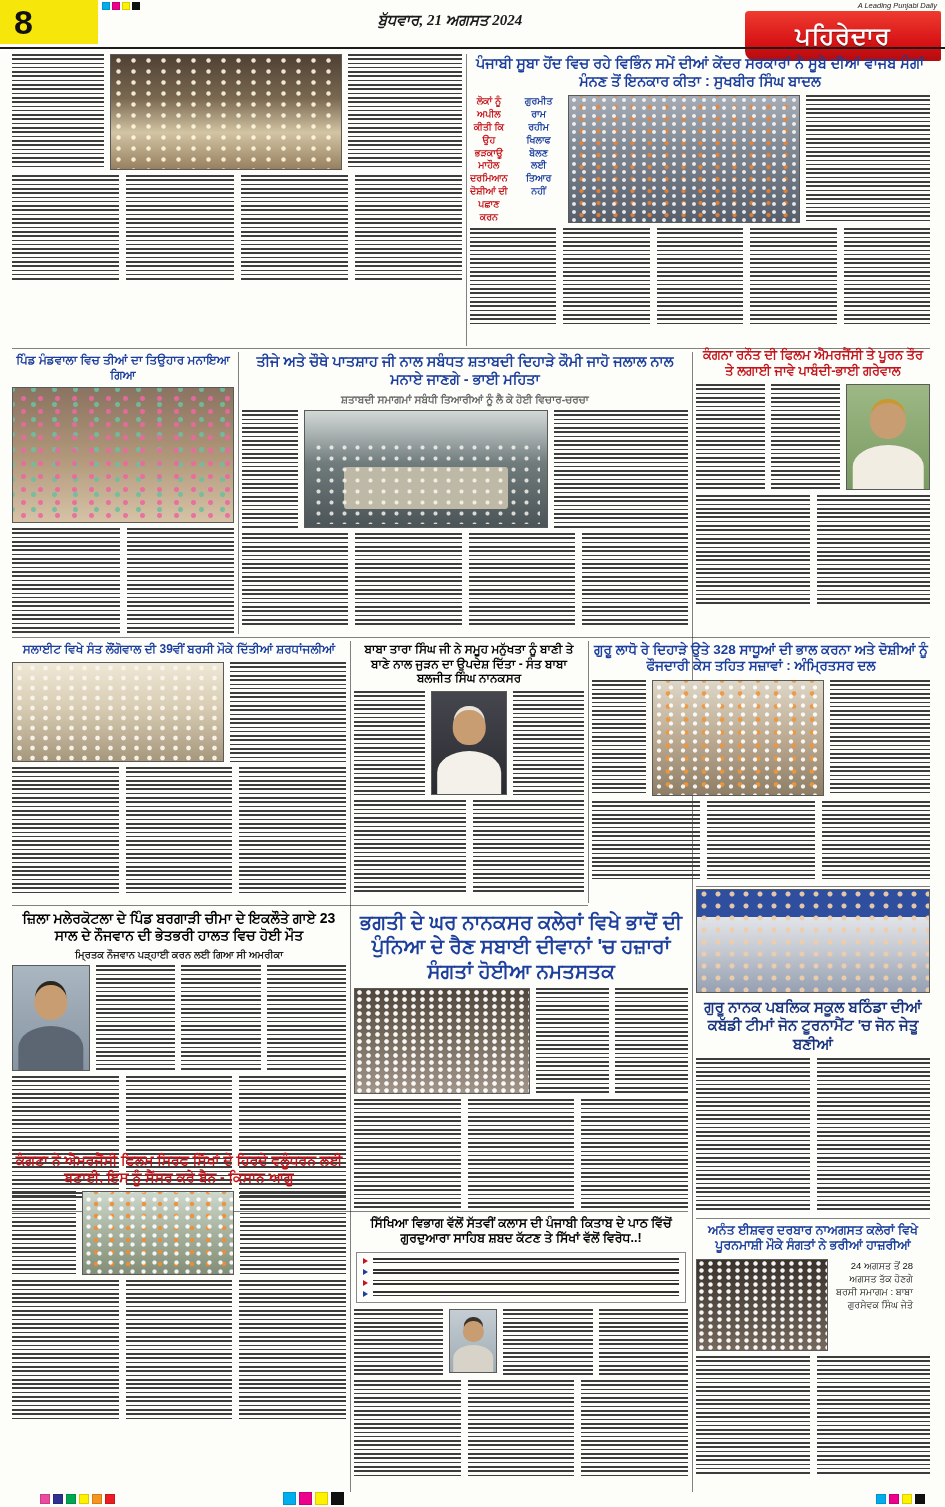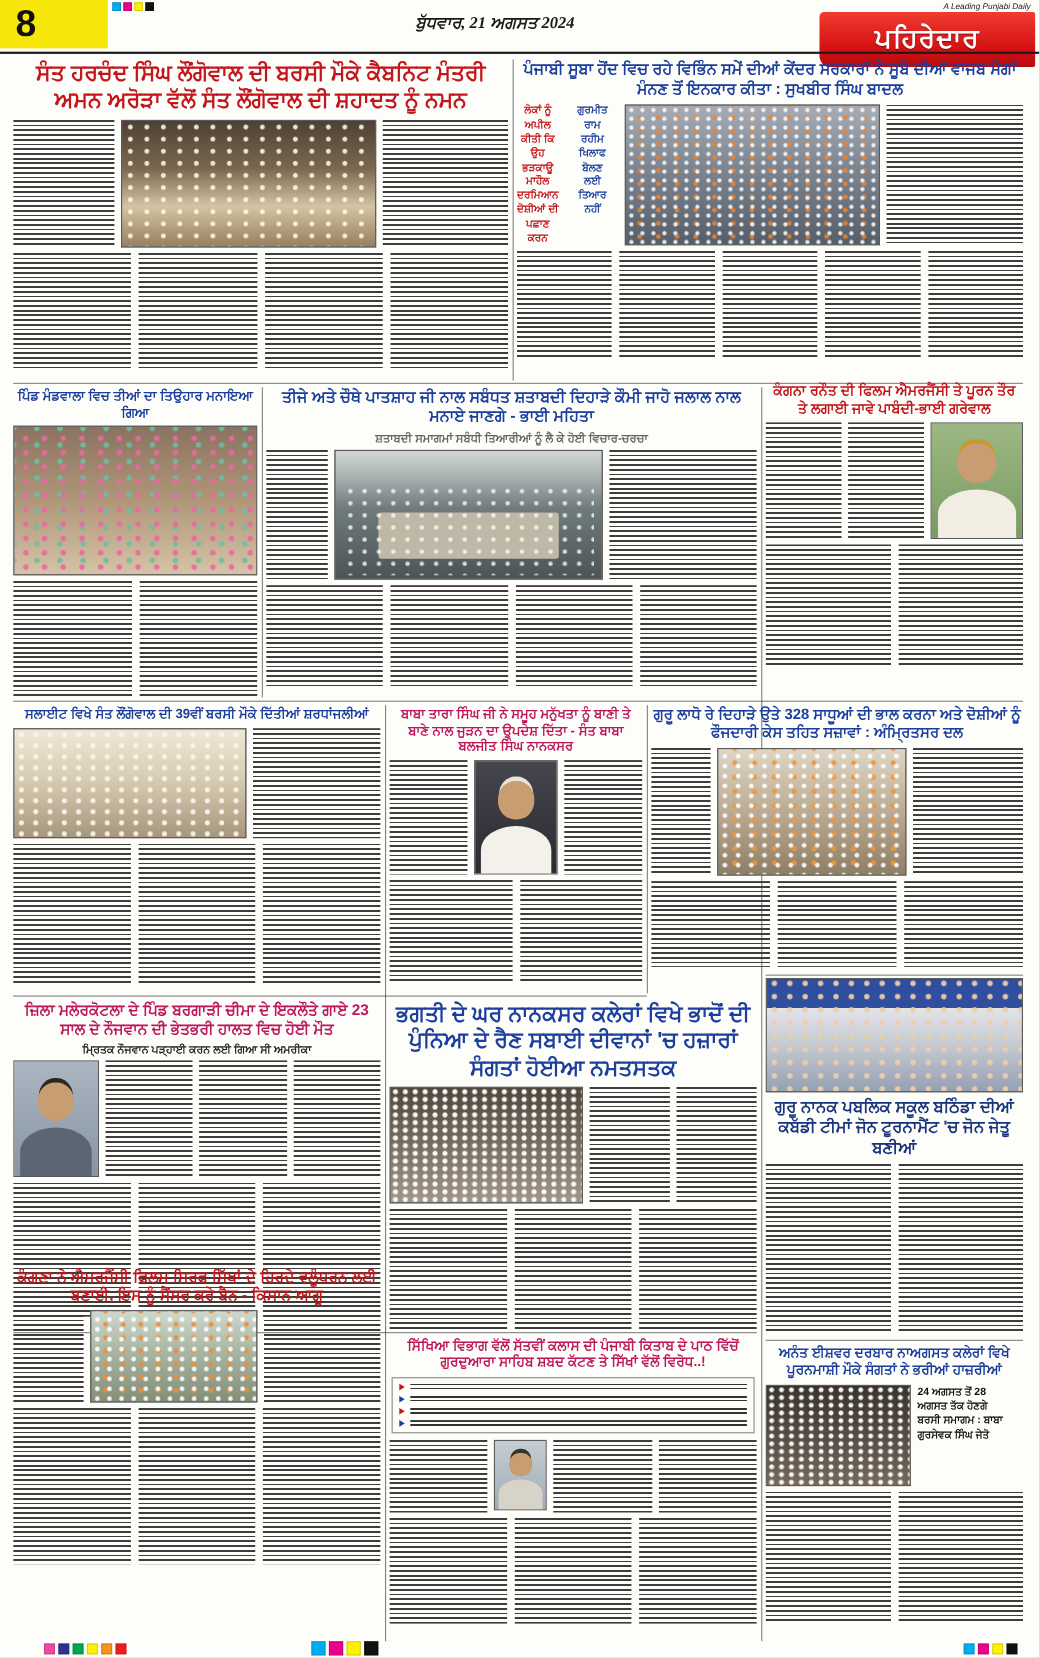--- a/index.html
+++ b/index.html
@@ -20,26 +20,26 @@
             border-radius:4px 2px 2px 10px;display:flex;align-items:center;justify-content:center;
             color:#fff;font-weight:bold;font-size:24px;letter-spacing:1px;text-shadow:0 1px 1px rgba(0,0,0,.4)}
 
   
   .rule{position:absolute;background:#1c1c1c}
   .rule.soft{opacity:.55}
 
   
   .art{position:absolute;overflow:hidden;box-sizing:border-box}
   .hl{font-weight:bold;text-align:center;line-height:1.22;margin:1px 2px 5px}
-  .hl.red{color:#c3161c}.hl.blue{color:#1c3f9e}.hl.black{color:#be185d}.hl.navy{color:#18347f}
+  .hl.red{color:#c3161c}.hl.blue{color:#1c3f9e}.hl.black{color:#000000}.hl.navy{color:#18347f}
   .subg{font-size:10.5px;color:#666;font-weight:bold;text-align:center;margin:0 0 4px}
   .sub9{font-size:10px;color:#222;font-weight:bold;text-align:center;margin:0 0 4px}
   .kick{color:#c3161c;font-weight:bold;font-size:9.5px;line-height:1.35;text-align:center}
   .kblue{color:#1c3f9e;font-weight:bold;font-size:9.5px;line-height:1.35;text-align:center}
-  .subb{font-size:9.5px;color:#111;font-weight:bold;line-height:1.4;text-align:left}
+  .subb{font-size:9.5px;color:#111;font-weight:normal;line-height:1.4;text-align:right}
 
   .row{display:flex;gap:6px;margin-bottom:5px}
   .cols{display:flex;gap:7px}
   .vcol{display:flex;flex-direction:row;gap:17px;flex:1;min-width:0}
   .tx{flex:1;min-width:0;background-image:repeating-linear-gradient(to bottom,#3d3d3d 0,#3d3d3d 1.6px,transparent 1.6px,transparent 4.3px)}
 
   
   .ph{position:relative;border:1px solid #5a5a5a;flex:none;background-color:#8a8a86;box-sizing:border-box}
   .p1{background-image:radial-gradient(circle,rgba(255,248,224,.9) 1.7px,transparent 2.7px),
       linear-gradient(180deg,#4e4034 0%,#7a6850 38%,#d3c4a4 68%,#96805f 100%);background-size:15px 11px,100% 100%}
@@ -122,21 +122,20 @@
   <div class="rule soft" style="left:696px;top:886px;width:234px;height:1px"></div>
   <div class="rule soft" style="left:12px;top:1211px;width:676px;height:1px"></div>
   <div class="rule soft" style="left:696px;top:1218px;width:234px;height:1px"></div>
   <div class="rule soft" style="left:466px;top:54px;width:1px;height:292px"></div>
   <div class="rule soft" style="left:238px;top:352px;width:1px;height:282px"></div>
   <div class="rule soft" style="left:692px;top:352px;width:1px;height:1140px"></div>
   <div class="rule soft" style="left:350px;top:641px;width:1px;height:851px"></div>
   <div class="rule soft" style="left:588px;top:641px;width:1px;height:262px"></div>
 
   <section class="art" style="left:12px;top:54px;width:450px;height:292px">
-    <h2 class="hl red" style="font-size:20px">ਸੰਤ ਹਰਚੰਦ ਸਿੰਘ ਲੌਂਗੋਵਾਲ ਦੀ ਬਰਸੀ ਮੌਕੇ ਕੈਬਨਿਟ ਮੰਤਰੀ ਅਮਨ ਅਰੋੜਾ ਵੱਲੋਂ ਸੰਤ ਲੌਂਗੋਵਾਲ ਦੀ ਸ਼ਹਾਦਤ ਨੂੰ ਨਮਨ</h2>
     <div class="row" style="height:116px">
       <div class="tx" style="flex:0 0 92px"></div>
       <div class="ph p1" style="width:232px"></div>
       <div class="tx"></div>
     </div>
     <div class="cols" style="height:106px">
       <div class="tx"></div>
       <div class="tx"></div>
       <div class="tx"></div>
       <div class="tx"></div>

